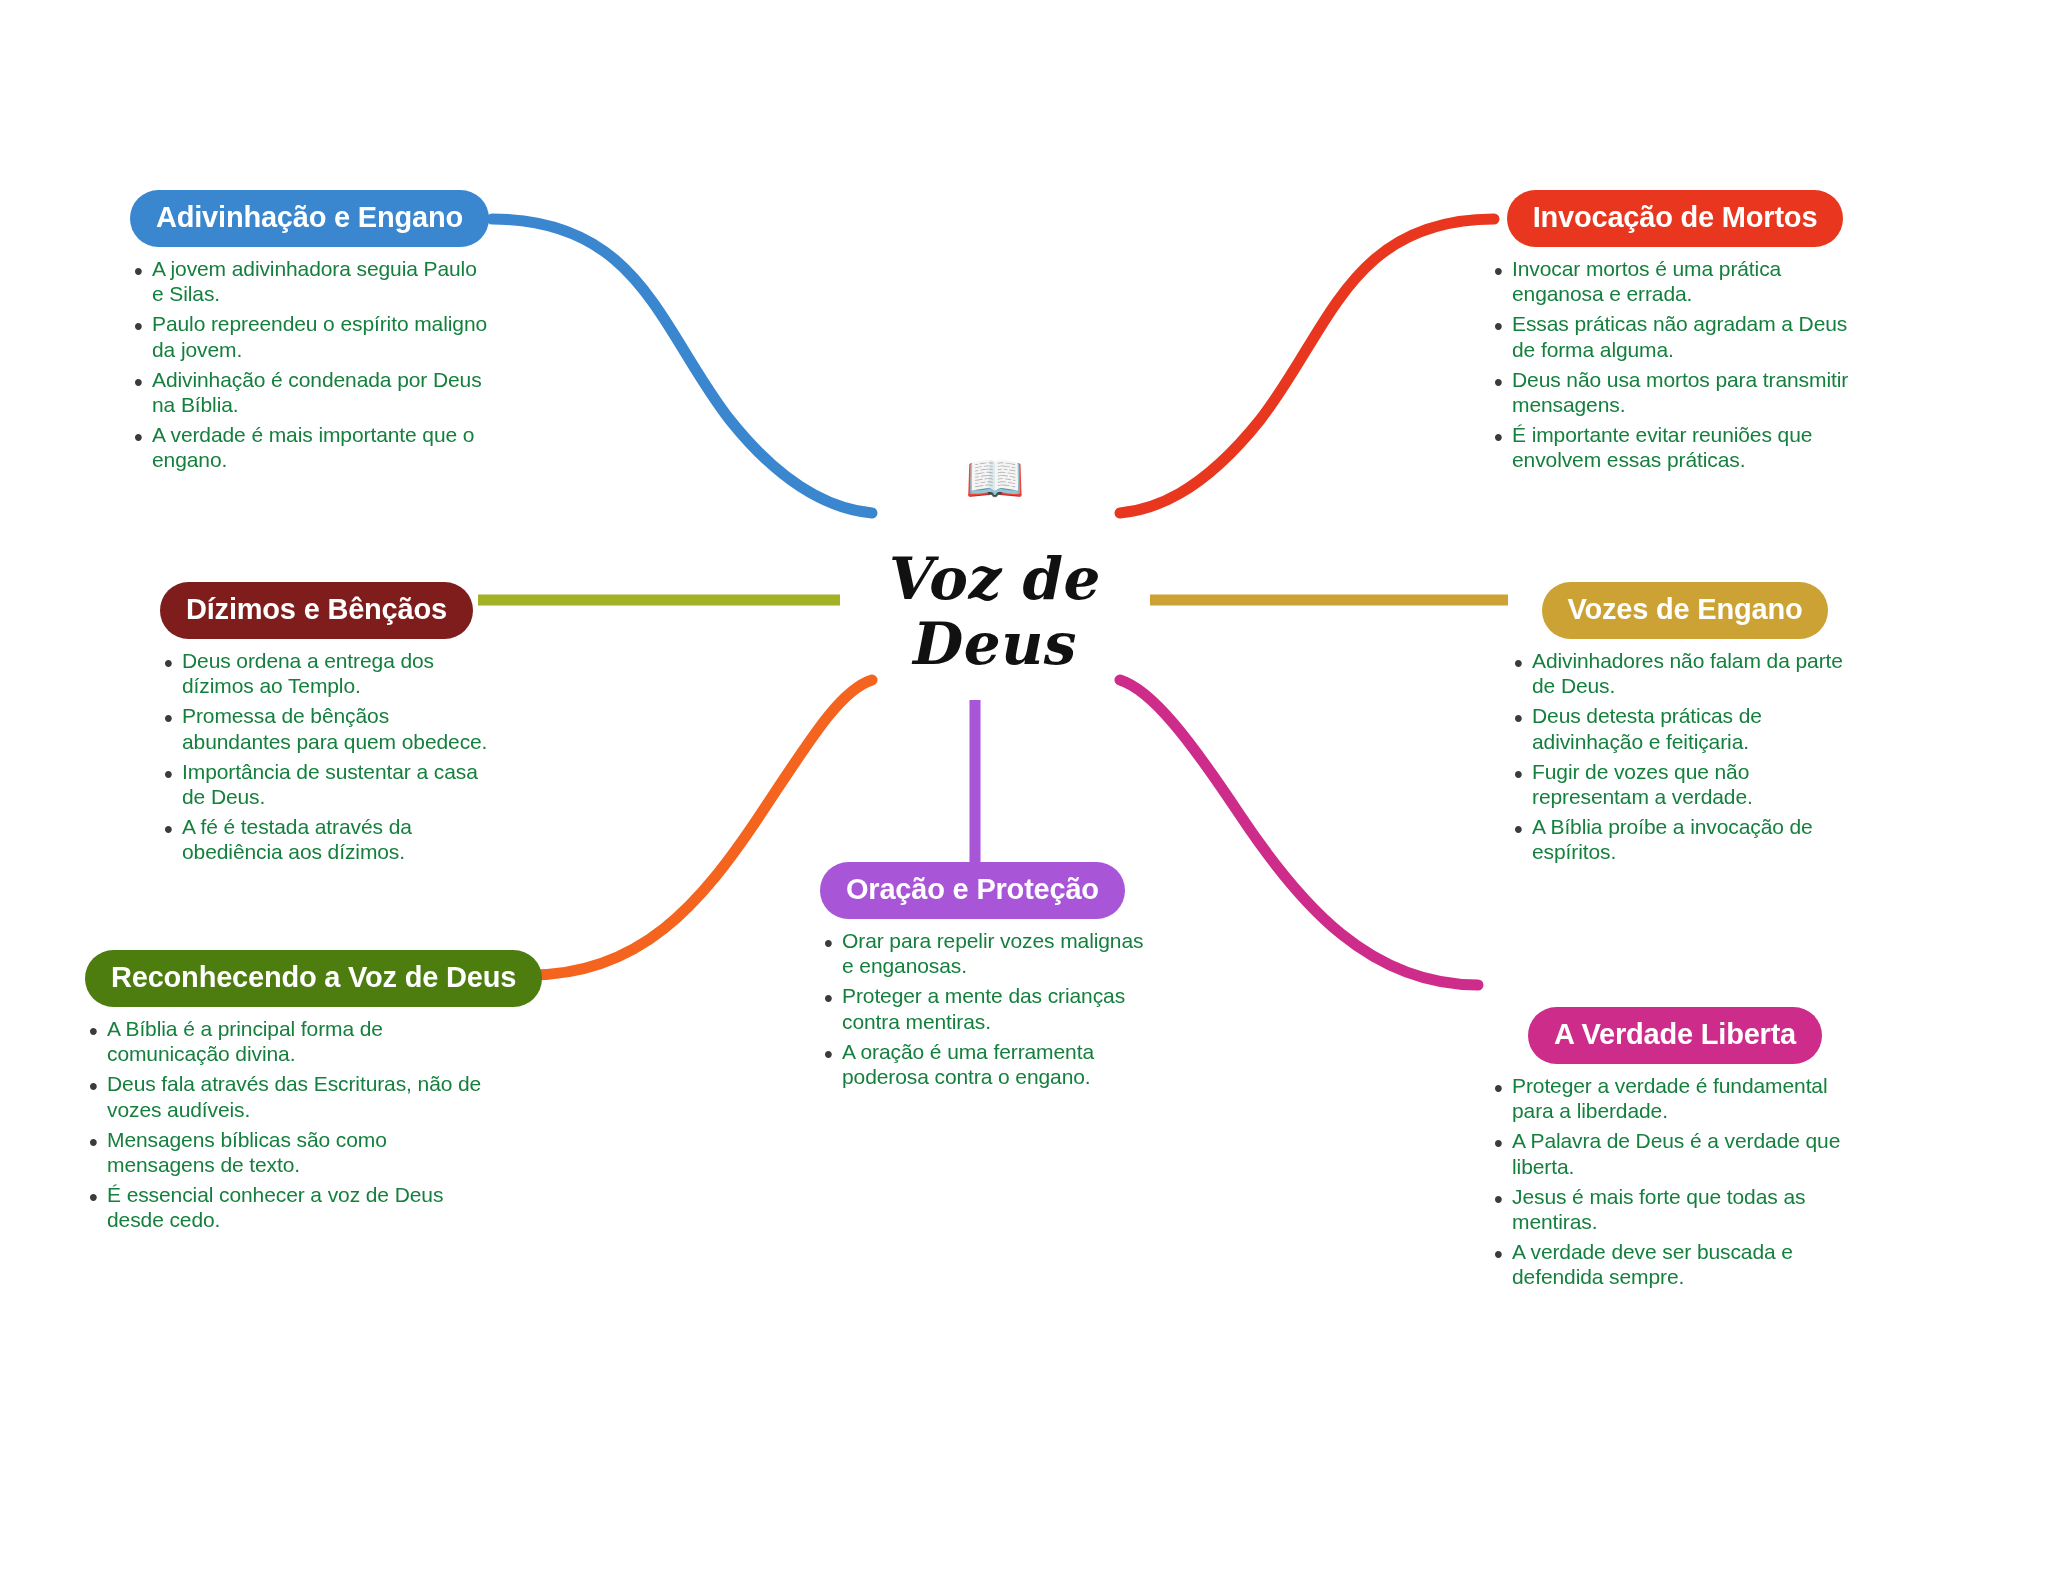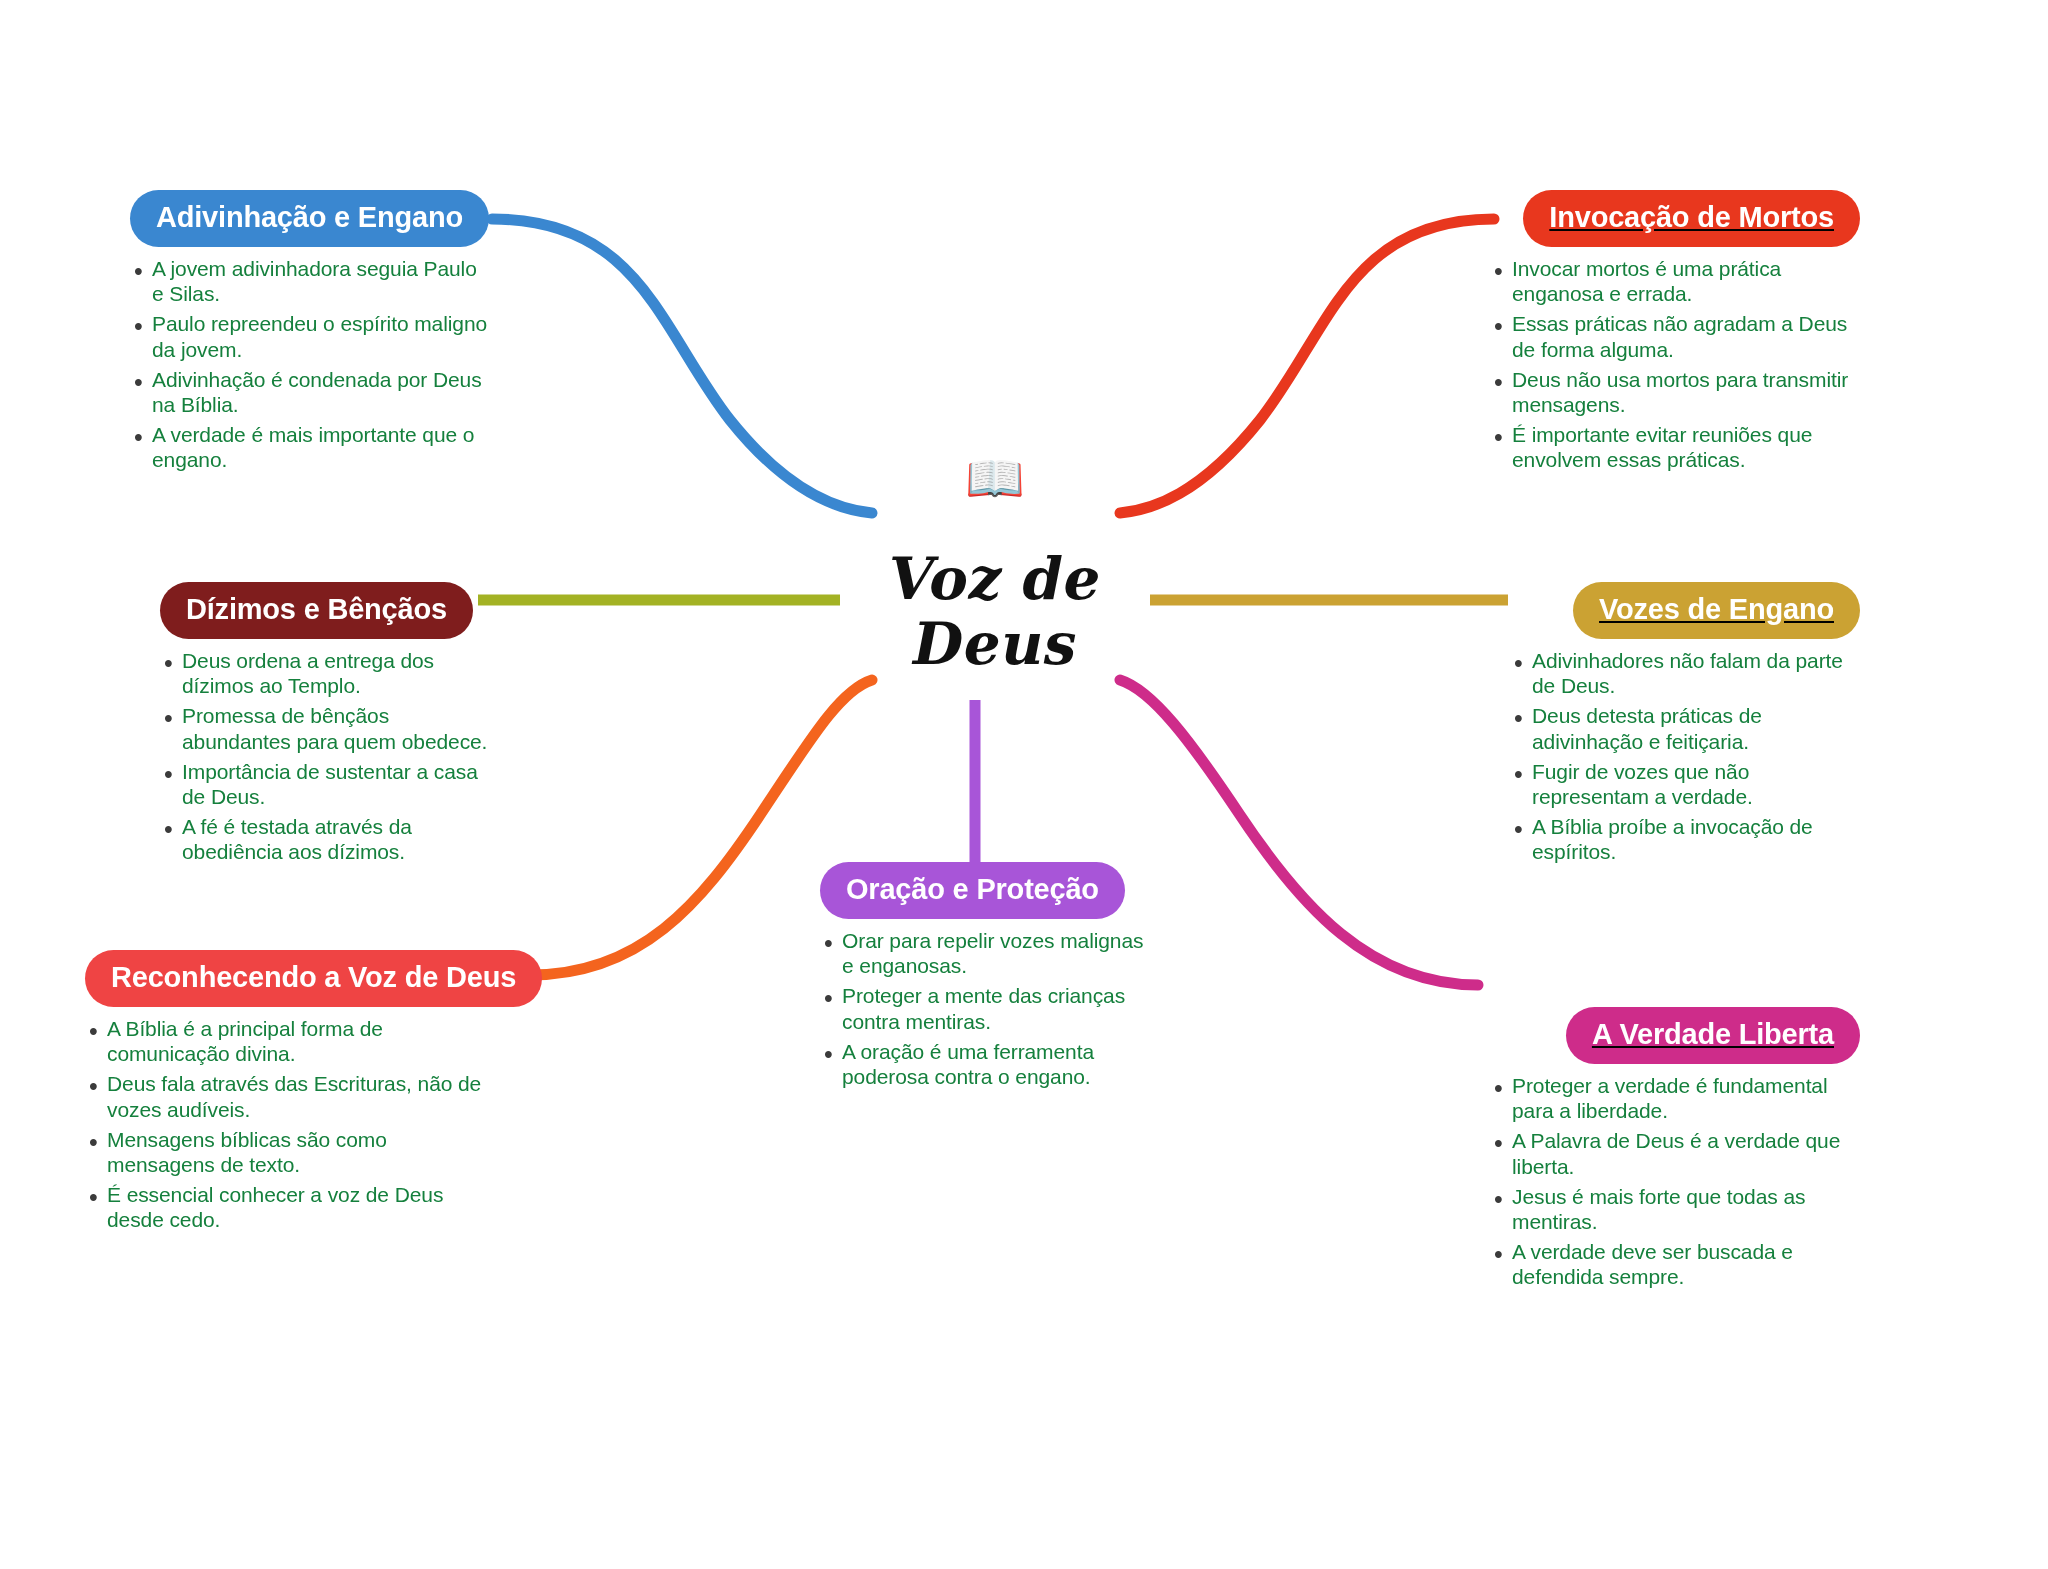--- a/index.html
+++ b/index.html
@@ -58,21 +58,21 @@
     border-radius: 999px;
     color: #ffffff;
     font-weight: 700;
     font-size: 29px;
     line-height: 1;
     padding: 13px 26px 15px 26px;
     white-space: nowrap;
     letter-spacing: -0.2px;
   }
   .pill-row { display: flex; }
-  .pill-row.right { justify-content: flex-end; text-decoration: underline; }
+  .pill-row.right { justify-content: center; }
 
   ul.bullets {
     list-style: none;
     margin-top: 9px;
   }
   ul.bullets li {
     position: relative;
     padding-left: 22px;
     font-size: 21px;
     line-height: 1.20;
@@ -163,21 +163,21 @@
     <ul class="bullets">
       <li>Adivinhadores não falam da parte de Deus.</li>
       <li>Deus detesta práticas de adivinhação e feitiçaria.</li>
       <li>Fugir de vozes que não representam a verdade.</li>
       <li>A Bíblia proíbe a invocação de espíritos.</li>
     </ul>
   </div>
 
   <div class="branch" id="b4" style="left:85px; top:950px; width:400px;">
     <div class="pill-row">
-      <span class="pill" style="background-color: #ef4444;">Reconhecendo a Voz de Deus</span>
+      <span class="pill" style="background-color: #4d7c0f;">Reconhecendo a Voz de Deus</span>
     </div>
     <ul class="bullets">
       <li>A Bíblia é a principal forma de comunicação divina.</li>
       <li>Deus fala através das Escrituras, não de vozes audíveis.</li>
       <li>Mensagens bíblicas são como mensagens de texto.</li>
       <li>É essencial conhecer a voz de Deus desde cedo.</li>
     </ul>
   </div>
 
   <div class="branch" id="b5" style="left:820px; top:862px; width:330px;">

